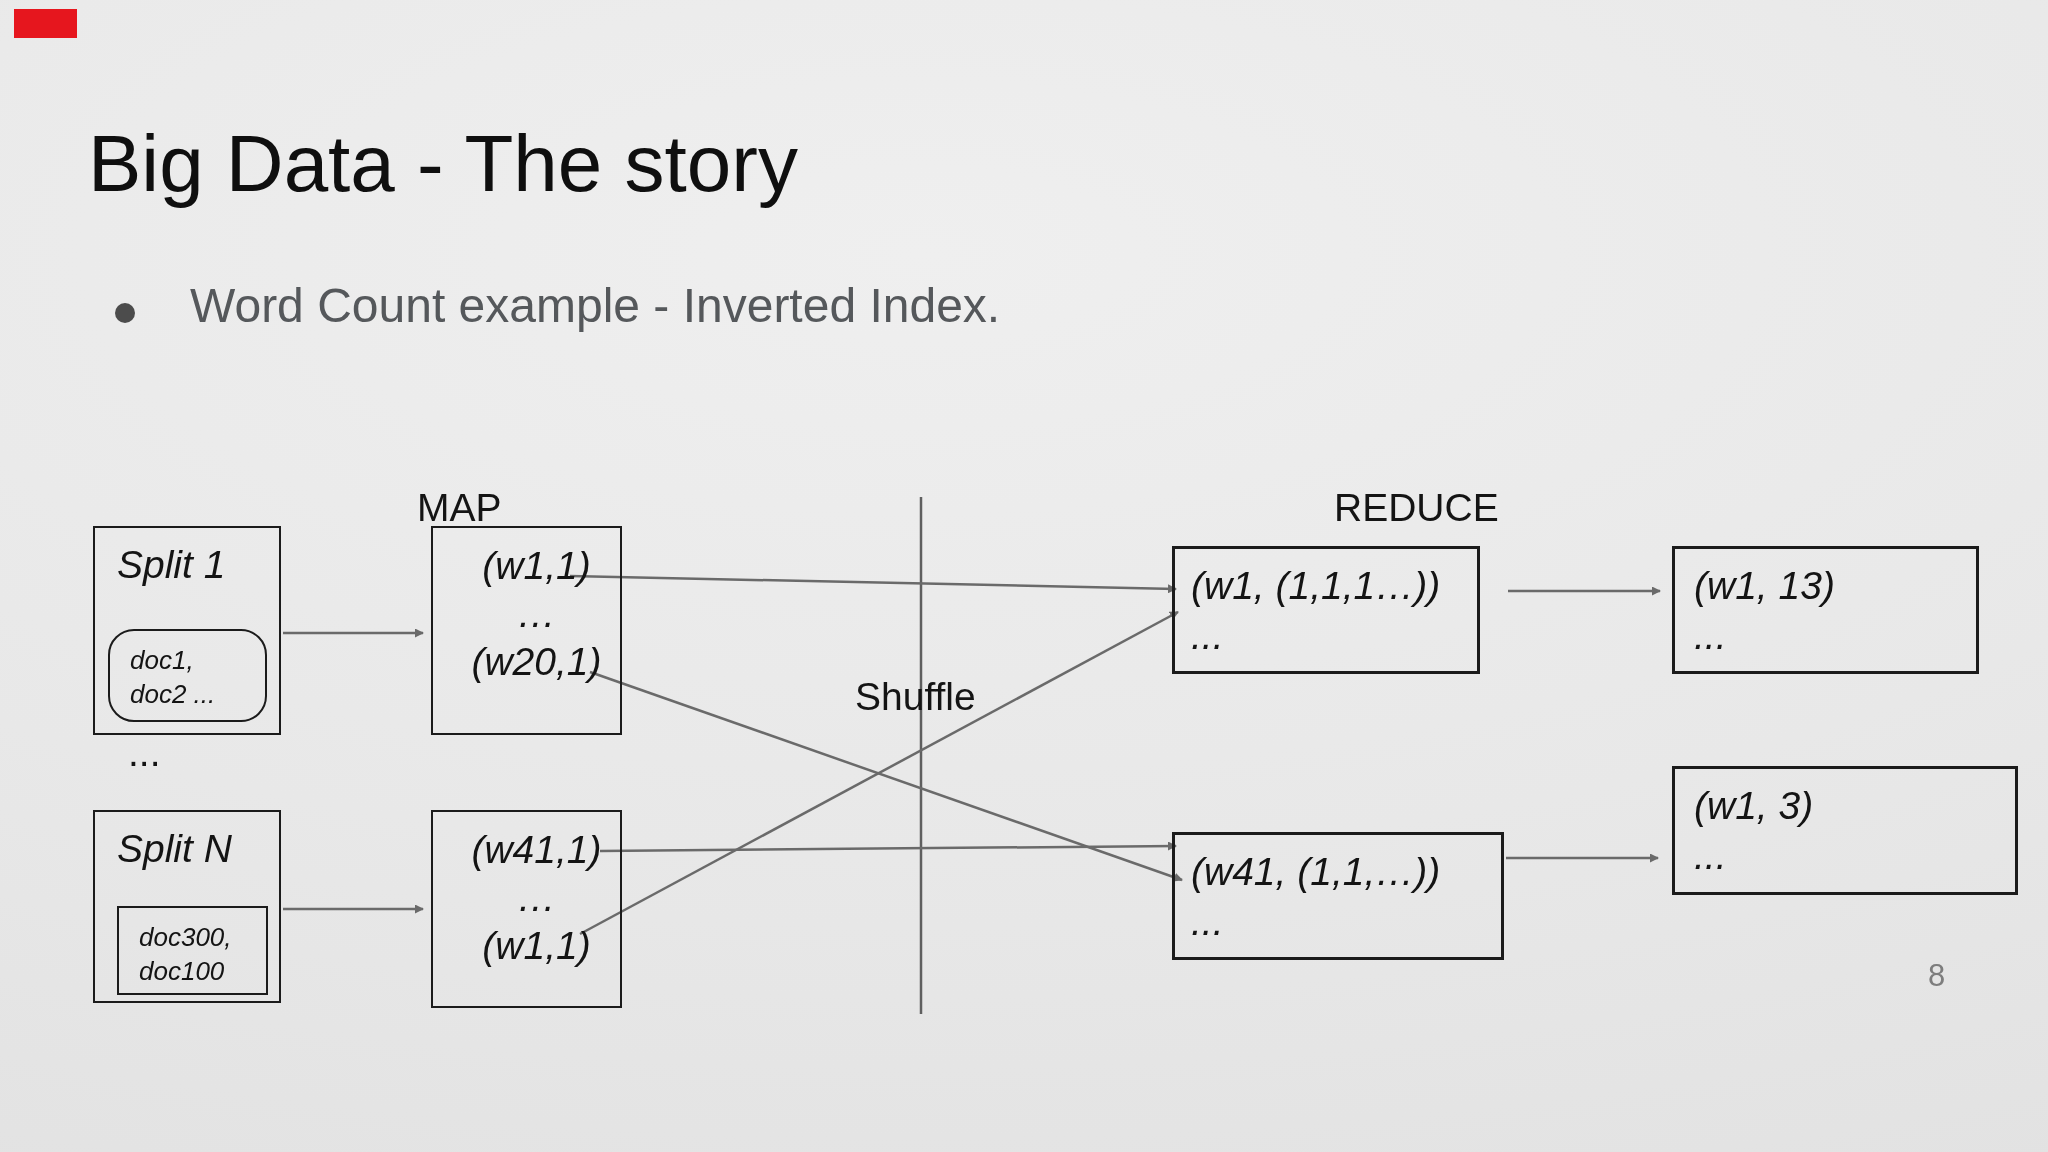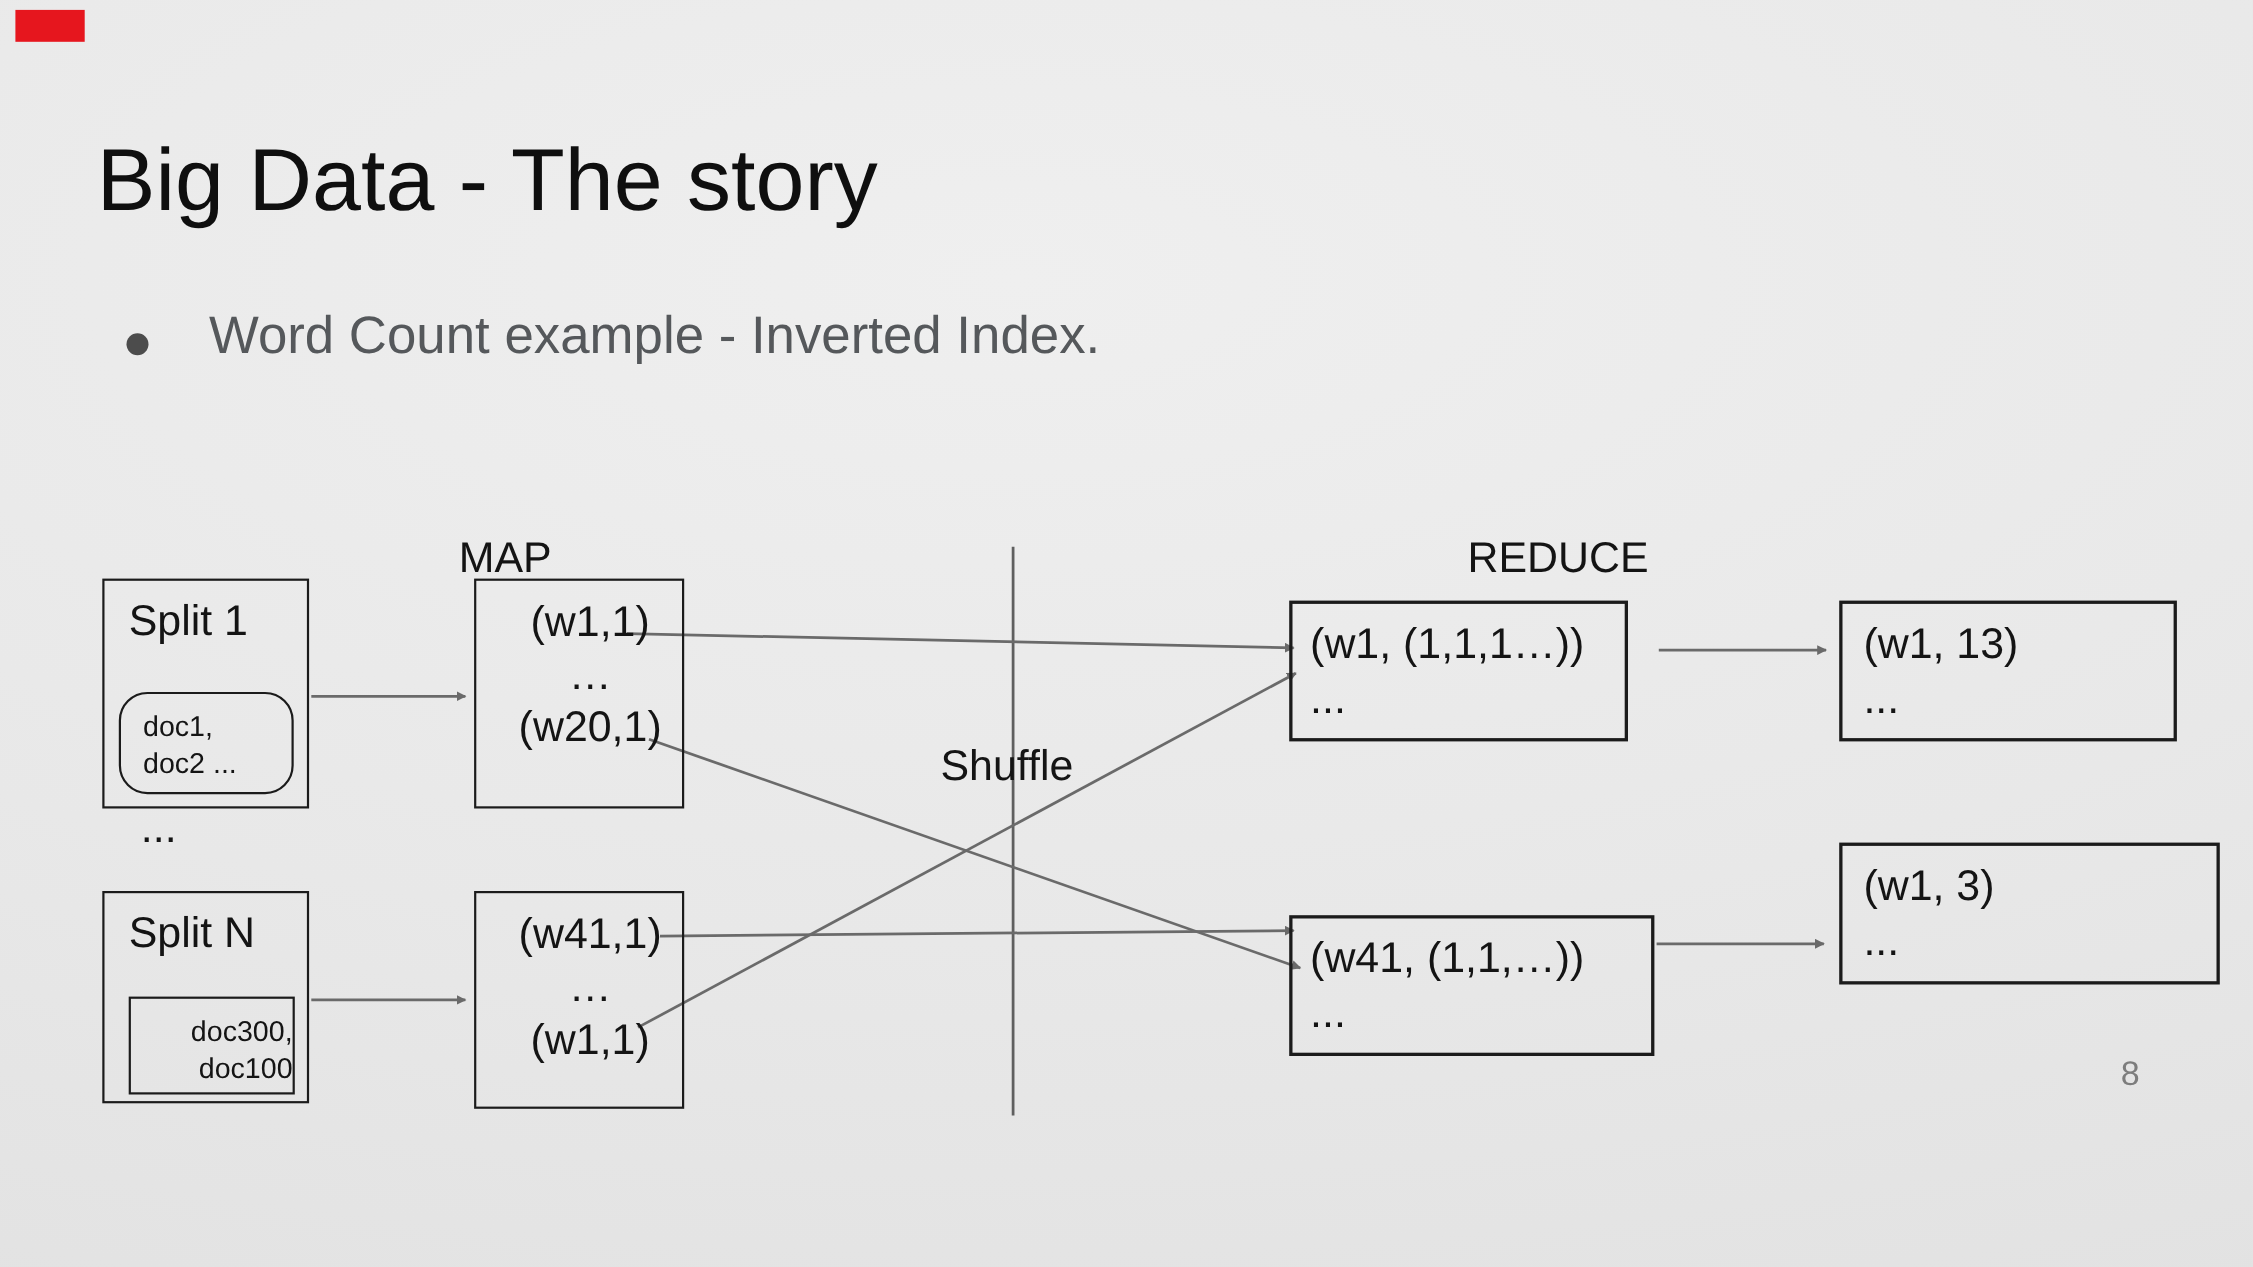--- a/index.html
+++ b/index.html
@@ -21,24 +21,24 @@
   .bullet-text{
     position:absolute;left:190px;top:282px;
     font-size:48px;line-height:1;color:#55585b;white-space:nowrap;
   }
   .diagram-label{
     position:absolute;font-size:39px;line-height:1;color:#141414;white-space:nowrap;margin-top:30px;
   }
   .label-map{left:417px;top:458px;}
   .label-reduce{left:1334px;top:458px;}
   .label-shuffle{left:855px;top:647px;}
-  .box{position:absolute;border:2px solid #1b1b1b;box-sizing:border-box;color:#141414;}
+  .box{position:absolute;border:2px solid #1b1b1b;box-sizing:border-box;color:#141414;font-style:italic;}
   .box-right{border-width:3px;}
   .box-split1{left:93px;top:526px;width:188px;height:209px;}
-  .box-splitN{left:93px;top:810px;width:188px;height:193px;text-align:right;}
+  .box-splitN{left:93px;top:810px;width:188px;height:193px;}
   .split-name{position:absolute;left:22px;top:14px;font-size:39px;line-height:1.2;white-space:nowrap;}
   .inner-box{position:absolute;border:2px solid #1b1b1b;box-sizing:border-box;}
   .inner-split1{left:13px;top:101px;width:159px;height:93px;border-radius:26px;}
   .inner-splitN{left:22px;top:94px;width:151px;height:89px;}
   .doc-lines{padding:12px 0 0 20px;font-size:26px;line-height:34px;white-space:nowrap;}
   .box-map1{left:431px;top:526px;width:191px;height:209px;}
   .box-map2{left:431px;top:810px;width:191px;height:198px;}
   .tuple-lines{padding:14px 0 0 20px;font-size:39px;line-height:48px;white-space:nowrap;text-align:center;}
   .box-reduce1{left:1172px;top:546px;width:308px;height:128px;}
   .box-reduce2{left:1172px;top:832px;width:332px;height:128px;}

